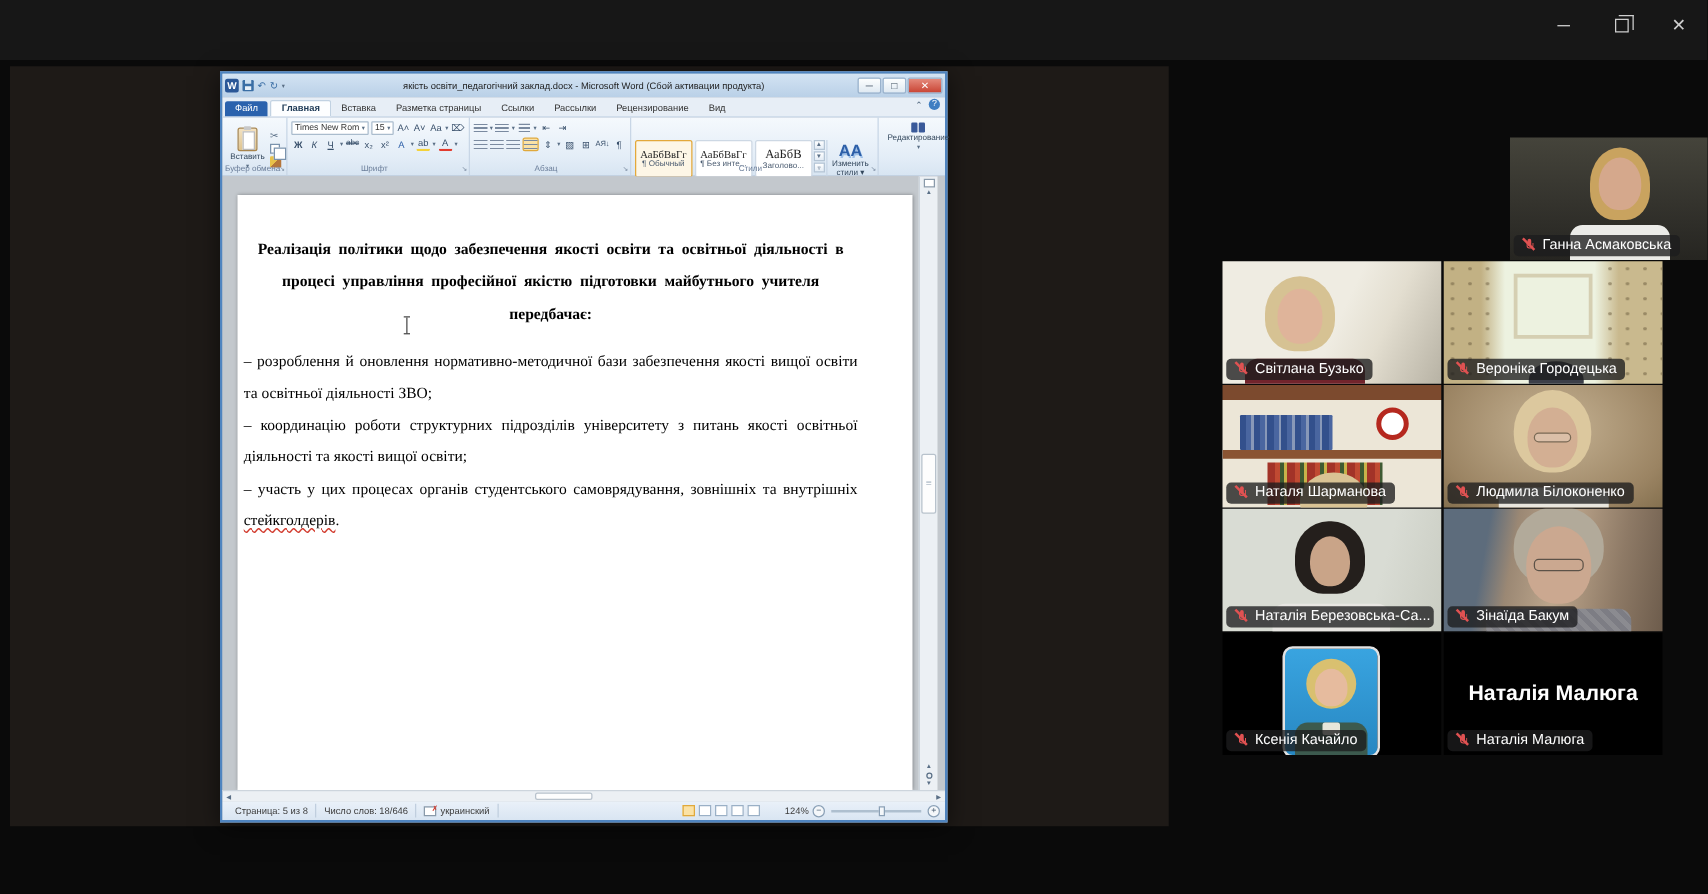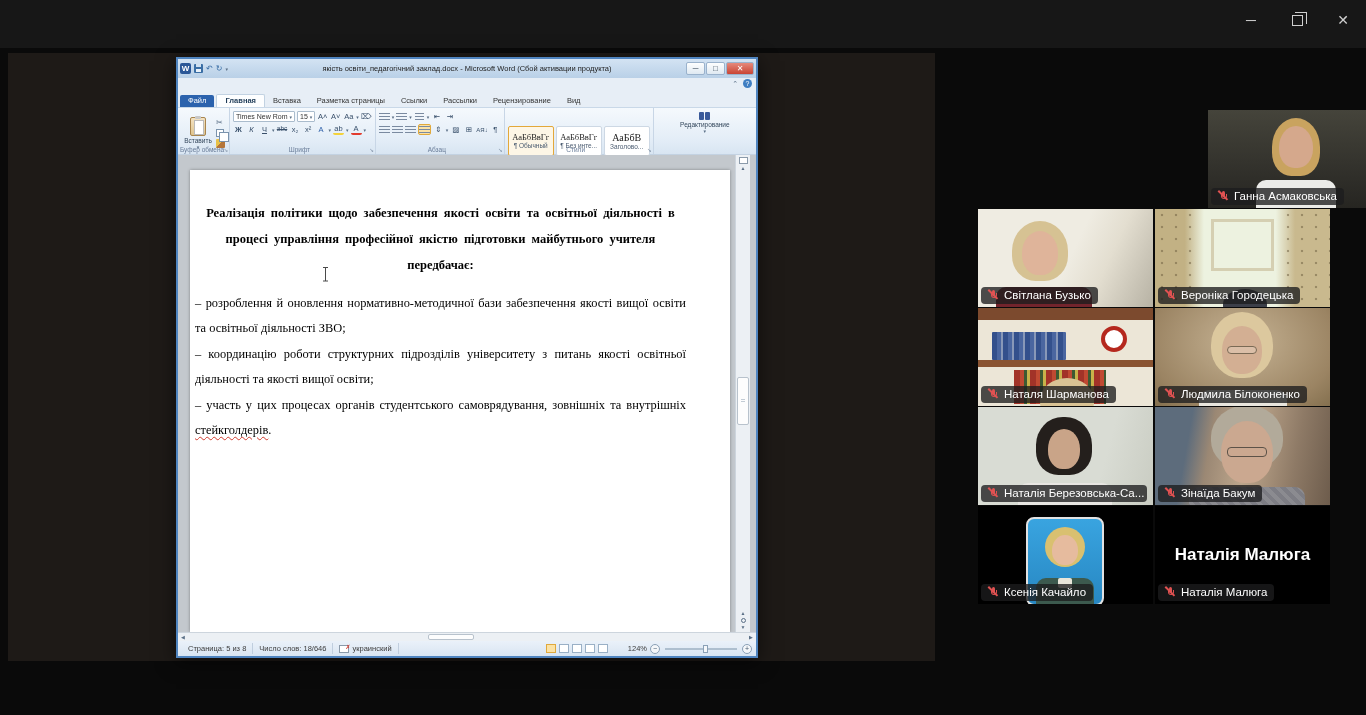--- a/index.html
+++ b/index.html
@@ -31,21 +31,21 @@
   .floppy { width:9px; height:9px; background:#3a6ea5; border-radius:1px; position:relative; }
   .floppy::before { content:""; position:absolute; left:2px; top:0; width:5px; height:3px; background:#cfe0f0; }
   .floppy::after { content:""; position:absolute; left:2px; bottom:1px; width:5px; height:3px; background:#e8f0f8; }
   .qat .qg { color:#3a6ea5; font-size:8px; line-height:1; }
   .wtitle-text { position:absolute; left:0; right:0; text-align:center; pointer-events:none; }
   .wbtns { margin-left:auto; display:flex; gap:1px; z-index:2; }
   .wbtn { width:19px; height:13px; display:flex; align-items:center; justify-content:center; font-size:8px;
           color:#3a4a5a; background:linear-gradient(#fdfefe,#dfe9f2); border:1px solid #9ab2cc; border-radius:2px; }
   .wbtn.close { background:linear-gradient(#e58a7c,#c94434); color:#fff; width:28px; }
 
-  .wtabs { height:30px; background:#e7eef6; display:flex; align-items:flex-end; padding-left:2px;
+  .wtabs { height:16px; background:#e7eef6; display:flex; align-items:flex-end; padding-left:2px;
            border-bottom:1px solid #c9d8e8; position:relative; }
   .wtab { font-size:7.5px; color:#333; padding:1px 8px 2px; cursor:default; }
   .wtab.file { background:#2b62ad; color:#fff; border-radius:2px 2px 0 0; margin-right:2px; }
   .wtab.active { background:#fdfeff; border:1px solid #c2d2e2; border-bottom:none; border-radius:2px 2px 0 0; color:#1f3b57;font-weight:bold; }
   .wtabs-right { position:absolute; right:4px; top:1px; display:flex; gap:5px; align-items:center; }
   .wtabs-right .mini { font-size:7px; color:#5a6f86; }
   .help { width:9px; height:9px; border-radius:50%; background:#3f7ec2; color:#fff; font-size:7px;
           display:flex; align-items:center; justify-content:center; }
 
   .wribbon { height:47px; background:linear-gradient(#f5f9fd,#e3edf7 70%,#d8e5f2); display:flex;
@@ -337,21 +337,21 @@
             <span class="caret">▾</span>
           <span class="rbtn">▨</span>
           <span class="rbtn">⊞</span>
           <span class="rbtn" style="font-size:6px;">АЯ↓</span>
           <span class="rbtn">¶</span>
         </div>
         <div class="rgroup-label">Абзац</div>
         <span class="launcher">↘</span>
       </div>
 
-      <div class="rgroup" style="flex-direction:column;align-items:flex-start;padding-top:18px;">
+      <div class="rgroup" style="flex-direction:row;align-items:flex-start;padding-top:18px;">
         <div style="display:flex;gap:2px;">
           <div class="stylecard sel">
             <span class="sample">АаБбВвГг</span>
             <span class="sname">¶ Обычный</span>
           </div>
           <div class="stylecard">
             <span class="sample">АаБбВвГг</span>
             <span class="sname">¶ Без инте...</span>
           </div>
           <div class="stylecard">

